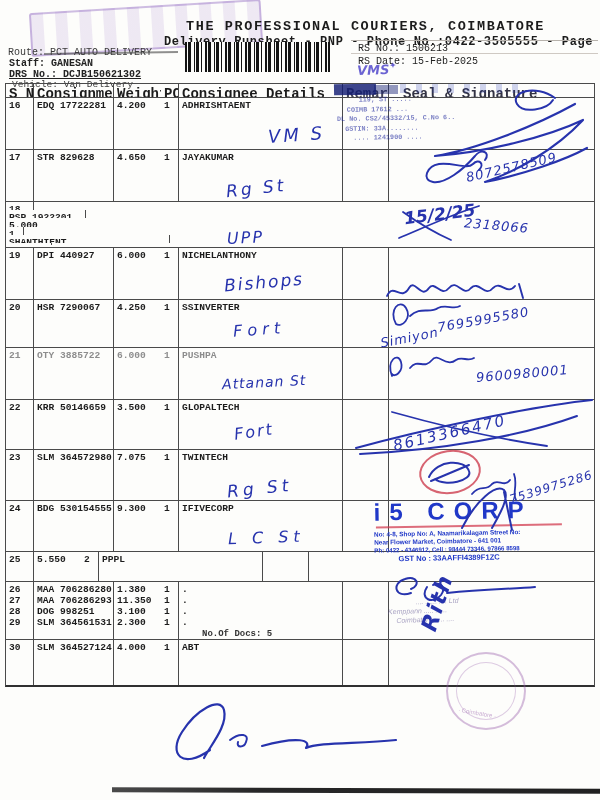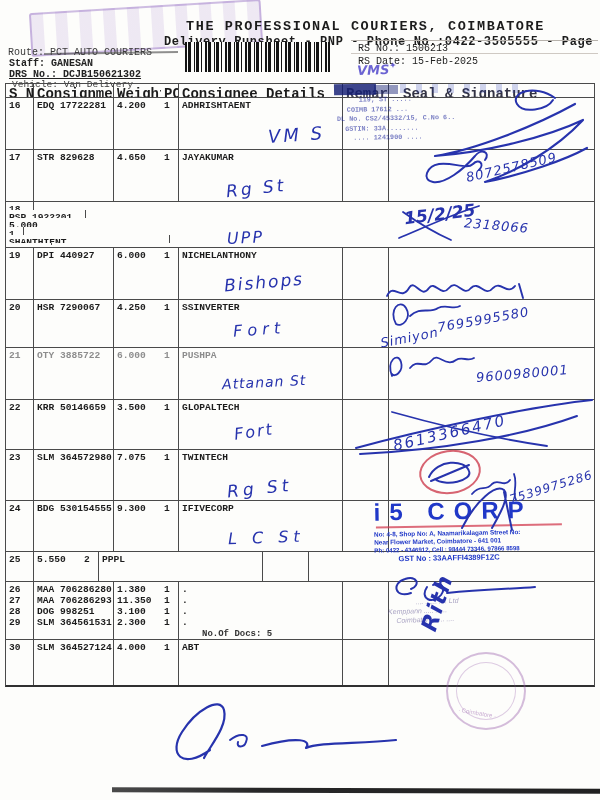--- a/index.html
+++ b/index.html
@@ -42,21 +42,21 @@
 <body>
 
 <div class="page">
 
   <div class="abs" style="left:30px;top:6px;width:228px;height:40px;border:2px solid rgba(140,100,190,.42);border-radius:3px;transform:rotate(-3.5deg);
               background:repeating-linear-gradient(90deg,rgba(150,110,200,.14) 0 12px,transparent 12px 24px);"></div>
 
   <div class="abs title" style="left:186px;top:19px;">THE PROFESSIONAL COURIERS, COIMBATORE</div>
   <div class="abs subtitle" style="left:164px;top:35px;">Delivery Runsheet - PNP - Phone No.:0422-3505555 - Page No.:2</div>
 
-  <div class="abs hline lt" style="left:8px;top:47px;">Route: PCT AUTO COURIERS</div>
+  <div class="abs hline lt" style="left:8px;top:47px;">Route: PCT AUTO DELIVERY</div>
   <div class="abs" style="left:44px;top:52px;width:134px;height:2px;background:rgba(70,70,70,.6);transform:rotate(-.8deg);"></div>
   <div class="abs hline" style="left:9px;top:58px;">Staff: GANESAN</div>
   <div class="abs hline" style="left:9px;top:69px;text-decoration:underline;">DRS No.: DCJB150621302</div>
   <div class="abs hline lt" style="left:12px;top:79px;font-size:9.6px;">Vehicle: Van Delivery</div>
 
   <div class="abs barcode" style="left:185px;top:42px;width:145px;height:30px;"></div>
 
   <div class="abs" style="left:351px;top:40px;width:247px;height:1px;background:#b7b2ac;"></div>
   <div class="abs" style="left:351px;top:53px;width:247px;height:1px;background:#cfc9c3;"></div>
   <div class="abs hline" style="left:358px;top:43px;font-weight:normal;">RS No.: 1506213</div>

